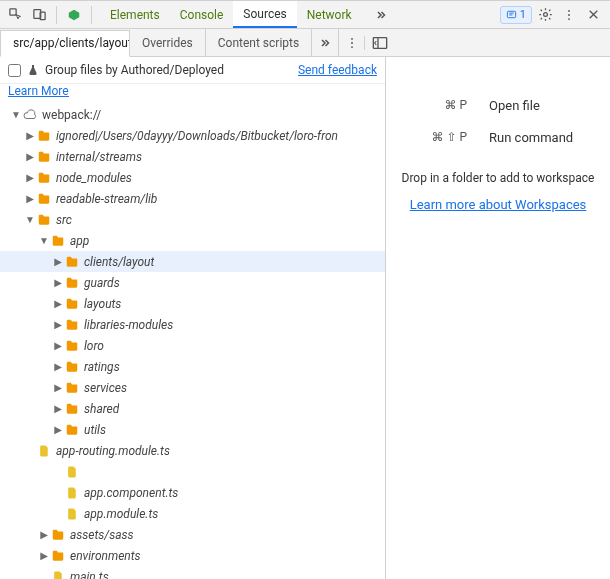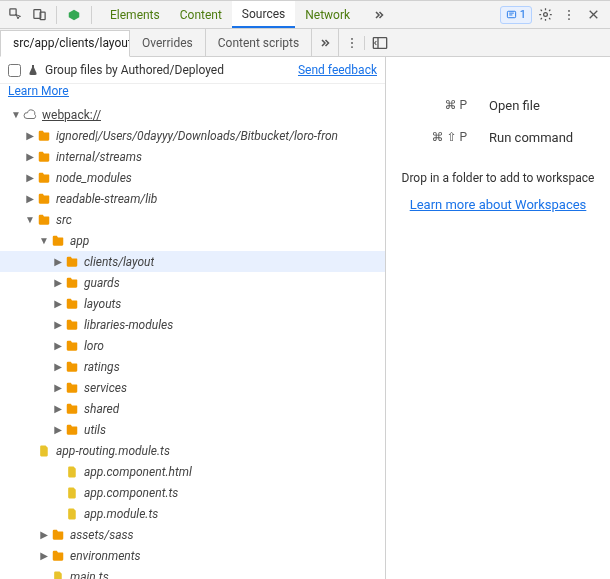--- a/index.html
+++ b/index.html
@@ -113,21 +113,21 @@
     scrollbar-width: thin;
   }
   .tree::-webkit-scrollbar { width:10px; }
   .tree::-webkit-scrollbar-thumb { background:#c5c5c5; border-radius:5px; }
 
   .row { display:flex; align-items:center; height:21px; font-size:12px; color:#333; cursor:pointer; padding-right:4px;}
   .row.selected { background:#e8f0fe; }
   .row .tw { display:inline-flex; width:12px; justify-content:center; color:#6e6e6e; font-size:10px; }
   .row .ic { display:inline-flex; width:16px; height:16px; align-items:center; justify-content:center; margin-right:4px;}
   .row .lbl { white-space:nowrap; overflow:hidden; text-overflow:ellipsis; font-style: italic; color:#444; }
-  .row .lbl.noitalic { font-style: normal; text-decoration: underline; }
+  .row .lbl.noitalic { font-style: normal; }
 
   .folder-svg { fill:#f29900; }
   .file-svg { fill:#e8c32c; }
   .cloud-svg { fill:none; stroke:#555; stroke-width:1.4; }
 
   
   .cmd-row { display:flex; align-items:center; justify-content:center; width:100%; gap:22px; height:32px; color:#333;}
   .shortcut { color:#555; font-size:12px; min-width:60px; text-align:right;}
   .cmd-label { font-size:13px; color:#333; min-width:100px; text-align:left;}
   .drop-hint { margin-top:18px; color:#333; font-size:12px; }
@@ -154,21 +154,21 @@
     <div class="tb-sep"></div>
     <div class="tb-icon" style="cursor:default">
       <svg class="green-dot" viewBox="0 0 24 24">
           <polygon points="12,3 21,8 21,16 12,21 3,16 3,8" fill="#34a853"></polygon>
         </svg>
     </div>
     <div class="tb-sep"></div>
 
     <div class="tabs-main" id="main-tabs">
         <div class="tab-main">Elements</div>
-        <div class="tab-main">Content</div>
+        <div class="tab-main">Console</div>
         <div class="tab-main active">Sources</div>
         <div class="tab-main">Network</div>
       </div>
 
     <div class="sub-more" style="margin-left:4px">
       <svg width="12" height="12" viewBox="0 0 24 24" fill="none" stroke="currentColor" stroke-width="3">
           <path d="M6 6 l6 6 -6 6 M13 6 l6 6 -6 6"></path>
         </svg>
     </div>
 
@@ -398,21 +398,20 @@
             </span>
             <span class="lbl">app-routing.module.ts</span>
           </div>
           <div class="row" style="padding-left: 52px;">
             <span class="tw"></span>
             <span class="ic">
               <svg width="13" height="14" viewBox="0 0 24 24">
                 <path class="file-svg" d="M6 2h8l4 4v14a2 2 0 0 1-2 2H6a2 2 0 0 1-2-2V4a2 2 0 0 1 2-2z"></path>
               </svg>
             </span>
-            <span class="lbl">app.component.html</span>
           </div>
           <div class="row" style="padding-left: 52px;">
             <span class="tw"></span>
             <span class="ic">
               <svg width="13" height="14" viewBox="0 0 24 24">
                 <path class="file-svg" d="M6 2h8l4 4v14a2 2 0 0 1-2 2H6a2 2 0 0 1-2-2V4a2 2 0 0 1 2-2z"></path>
               </svg>
             </span>
             <span class="lbl">app.component.ts</span>
           </div>

